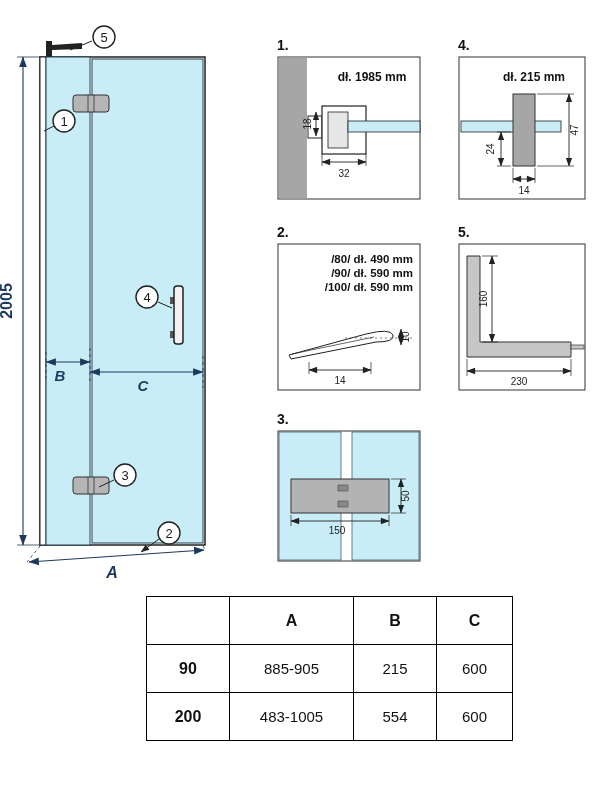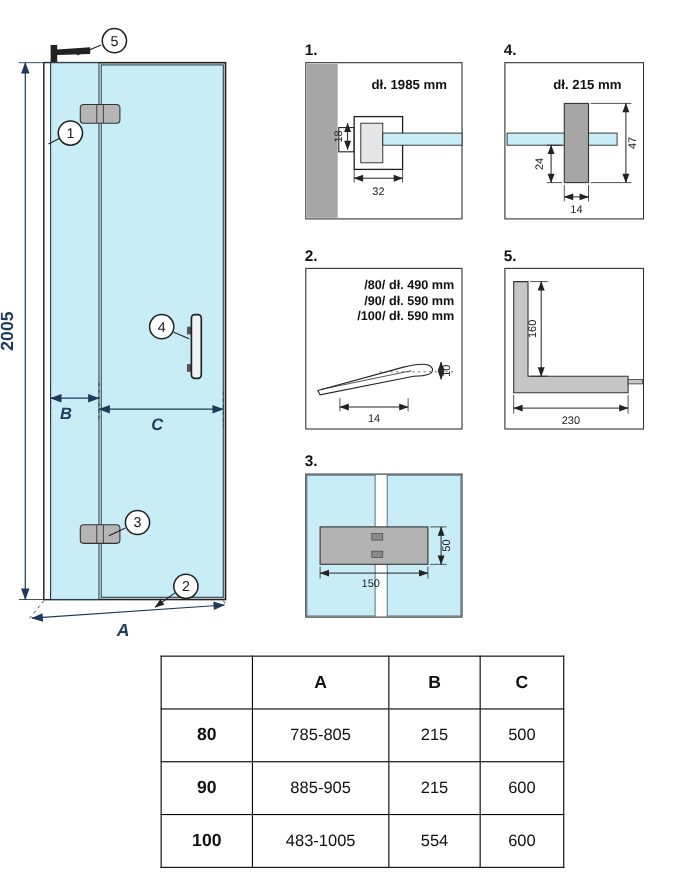--- a/index.html
+++ b/index.html
@@ -225,33 +225,27 @@
 
 <table class="sizes">
   <tbody>
         <tr>
     <td class="w0"></td>
     <th class="w1">A</th>
     <th class="w2">B</th>
     <th class="w3">C</th>
   </tr>
   <tr>
-    <th>80</th>
-    <td>785-805</td>
-    <td>215</td>
-    <td>500</td>
-  </tr>
-  <tr>
     <th>90</th>
     <td>885-905</td>
     <td>215</td>
     <td>600</td>
   </tr>
   <tr>
-    <th>100</th>
+    <th>200</th>
     <td>483-1005</td>
     <td>554</td>
     <td>600</td>
   </tr>
 </tbody>
     </table>
 
 </div>
 
 </body></html>

